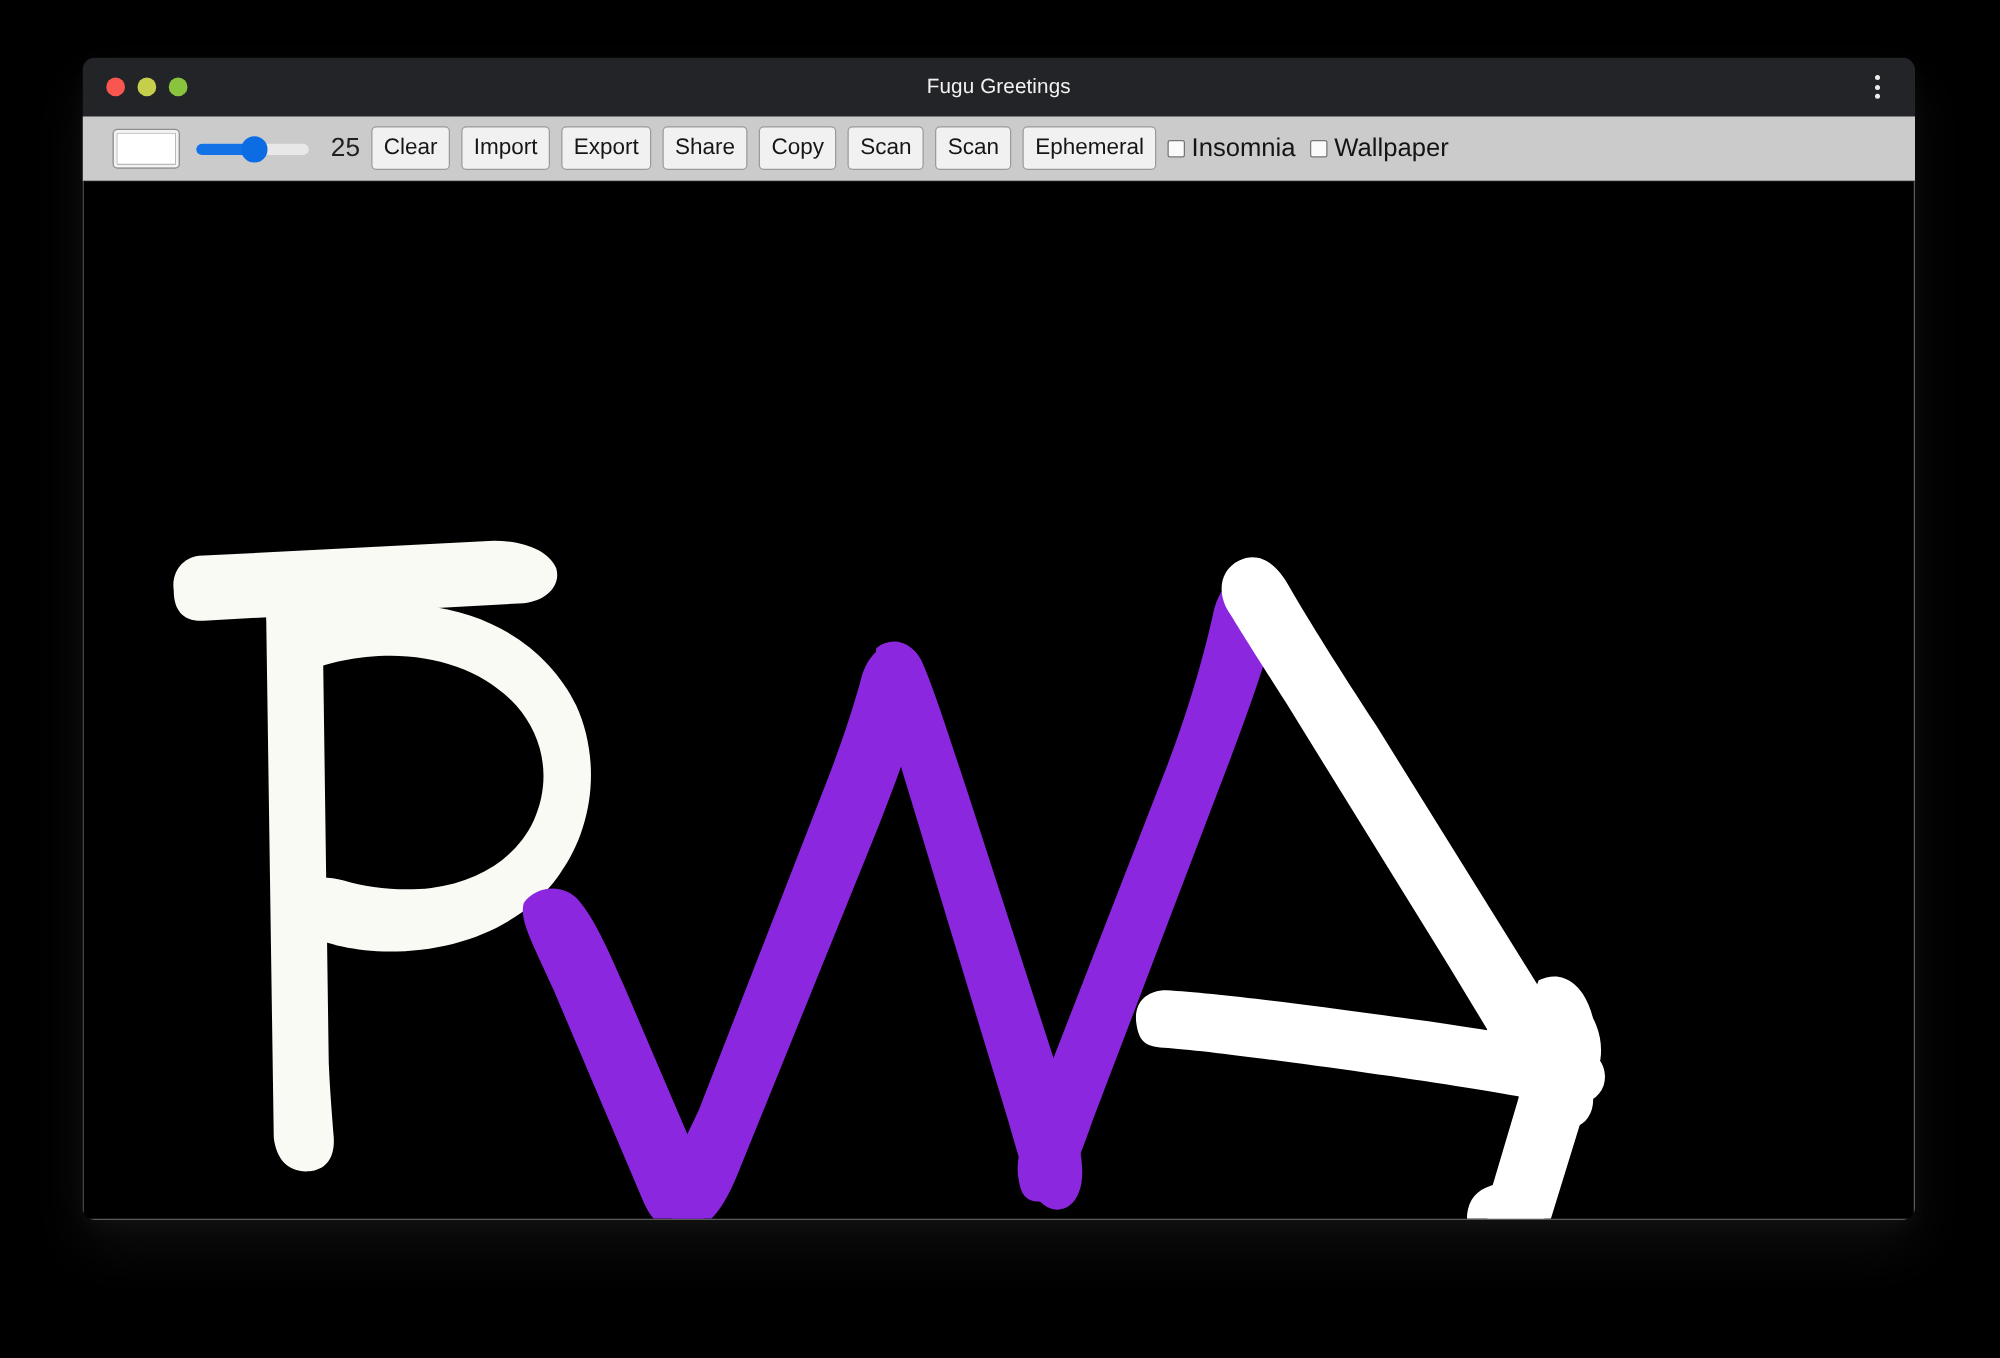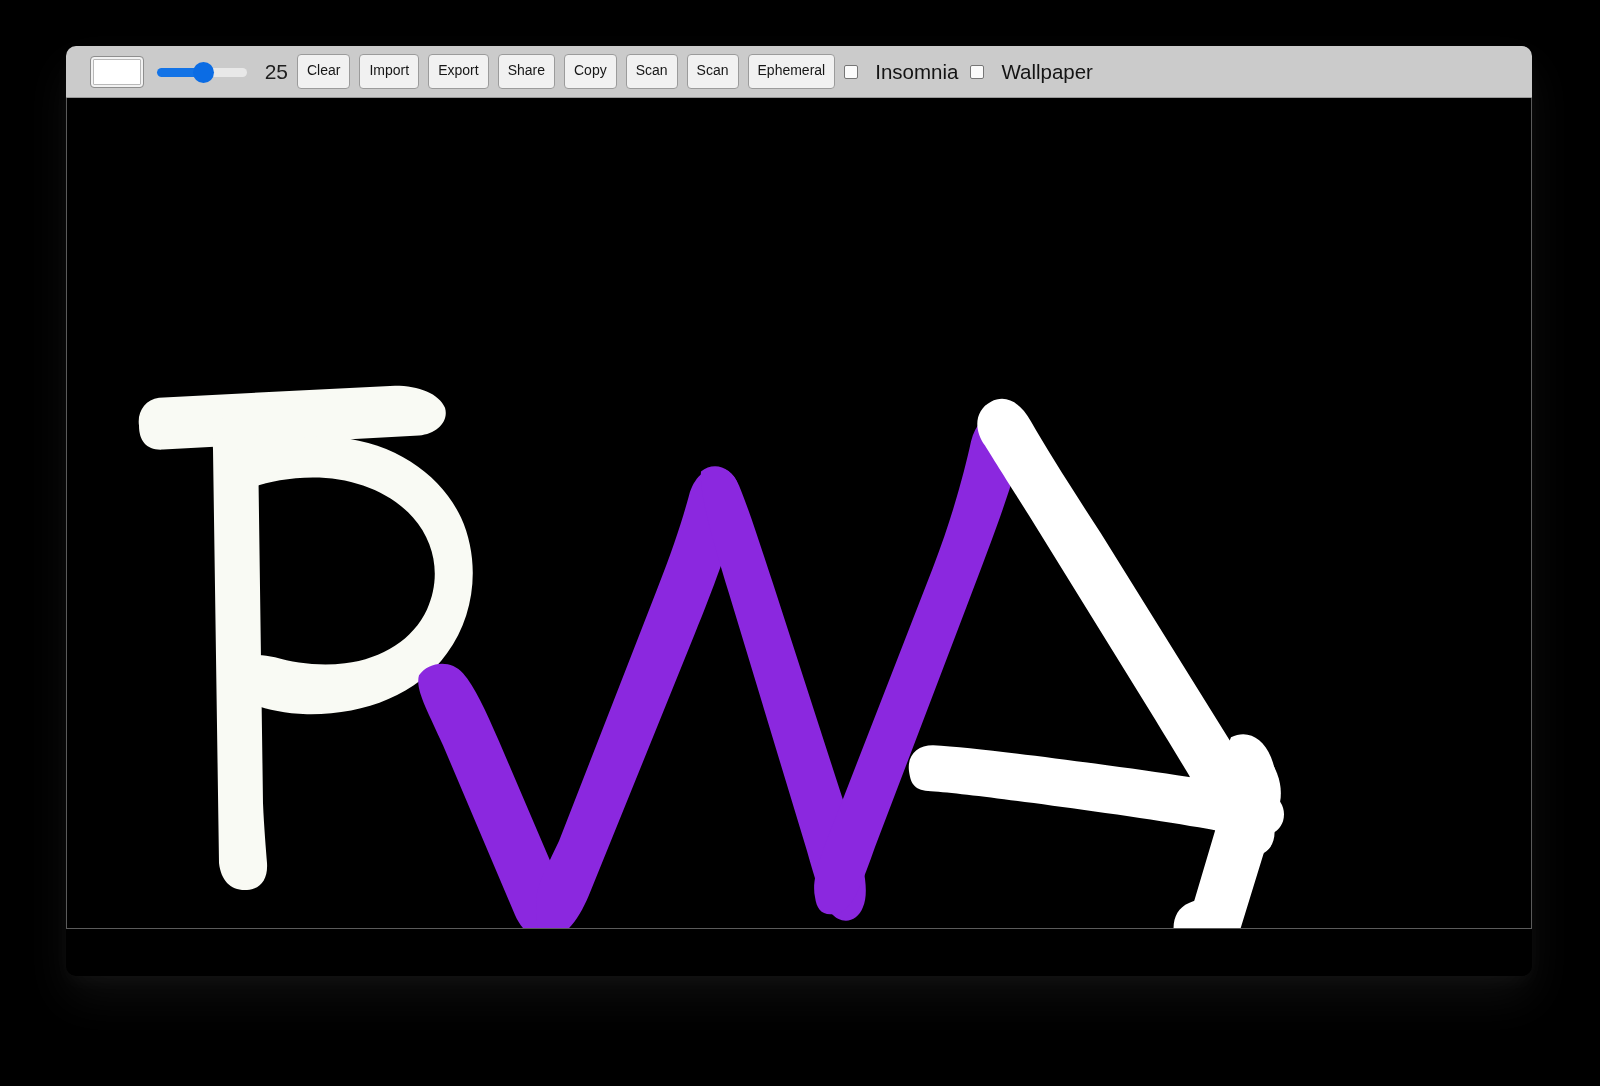--- a/index.html
+++ b/index.html
@@ -152,38 +152,38 @@
     color: #202020;
     margin-left: 11px;
     margin-right: 9px;
     flex: none;
     min-width: 26px;
     text-align: right;
   }
 
   .tb-btn {
     font-family: "Liberation Sans", sans-serif;
-    font-size: 14px;
+    font-size: 18px;
     color: #161616;
     background: #f1f1f1;
     border: 1px solid #9b9b9b;
     border-radius: 4px;
     padding: 1px 9px 3px 9px;
     height: 35px;
     margin-right: 9px;
     line-height: 29px;
     cursor: pointer;
     flex: none;
     white-space: nowrap;
   }
 
   .cb-group {
     display: flex;
     align-items: center;
-    gap: 17px;
+    gap: 5px;
     margin-right: 12px;
     flex: none;
     cursor: pointer;
   }
   .cb-box {
     width: 14px;
     height: 14px;
     background: #fbfbfb;
     border: 1px solid #767676;
     border-radius: 2px;
@@ -215,20 +215,33 @@
     display: block;
   }
 </style>
 </head>
 <body>
 
 <div id="screen">
 
   <div id="window">
 
+    <div id="titlebar">
+      <div class="traffic-lights">
+        <span class="dot red"></span>
+        <span class="dot yellow"></span>
+        <span class="dot green"></span>
+      </div>
+      <div id="window-title">Fugu Greetings</div>
+      <div id="kebab-menu">
+        <i></i>
+        <i></i>
+        <i></i>
+      </div>
+    </div>
 
     <div id="toolbar">
 
       <div id="color-swatch"></div>
 
       <div id="slider-wrap">
         <div id="slider-track"></div>
         <div id="slider-fill"></div>
         <div id="slider-thumb"></div>
       </div>

